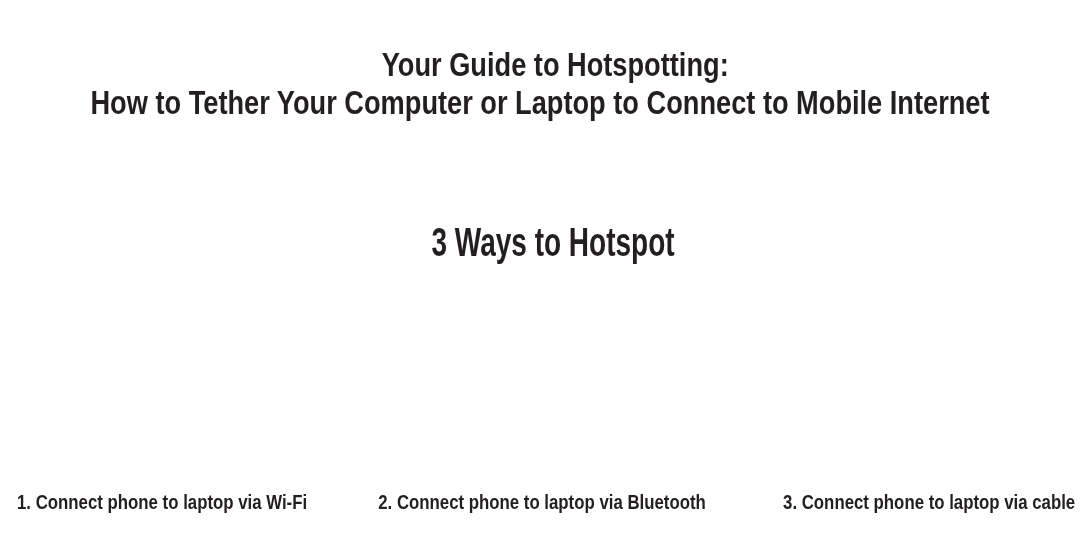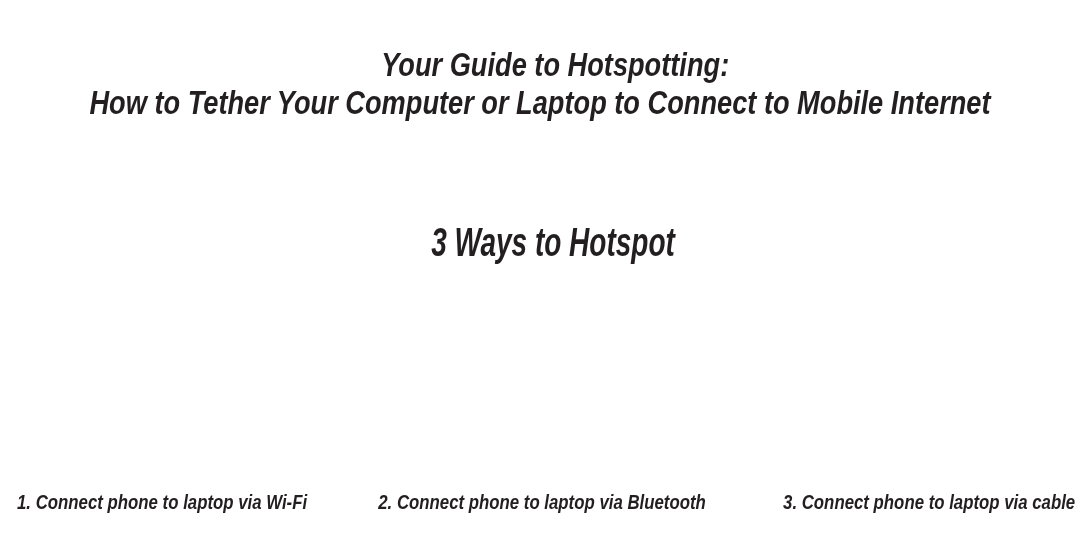--- a/index.html
+++ b/index.html
@@ -10,21 +10,20 @@
   body {
     font-family: "Liberation Sans", "DejaVu Sans", sans-serif;
   }
   .page {
     position: relative;
     width: 1080px;
     height: 552px;
     background: var(--bg, #ffffff);
     color: var(--fg, #231f20);
     overflow: hidden;
-    font-style: italic;
   }
   
   .title {
     position: absolute;
     top: 45px;
     left: 50%;
     transform: translateX(-50%) scaleX(0.80);
     white-space: nowrap;
     text-align: center;
     font-weight: 700;

